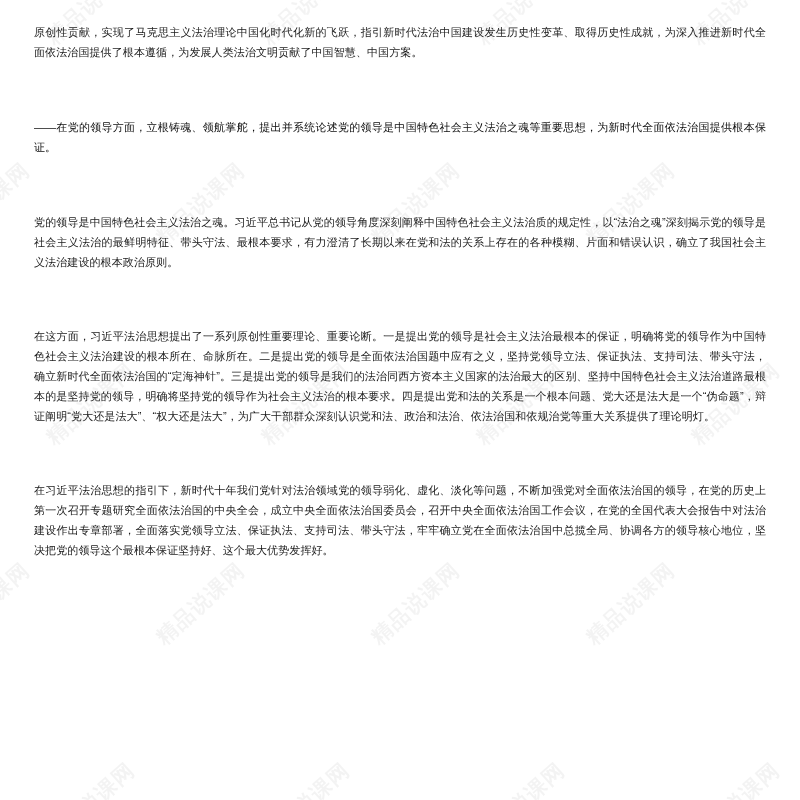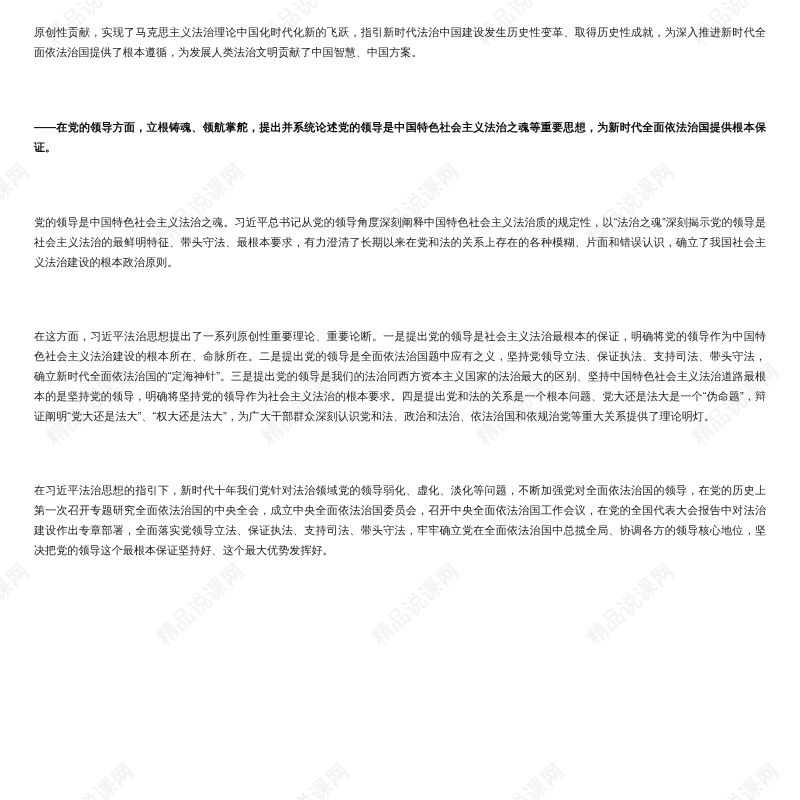--- a/index.html
+++ b/index.html
@@ -59,21 +59,21 @@
     font-size: 11px;
     line-height: 20px;
     color: #1a1a1a;
     text-align: justify;
     text-justify: inter-ideograph;
     letter-spacing: 0.1px;
     font-weight: 400;
     word-break: break-all;
   }
   p.para.bold {
-    font-weight: 700;
+    font-weight: 400;
     color: #0d0d0d;
   }
   .spacer-md { height: 30px; }
   .spacer-lg { height: 31px; }
   .top-pad { height: 10px; }
 </style>
 </head>
 <body>
 
 <div id="page">

